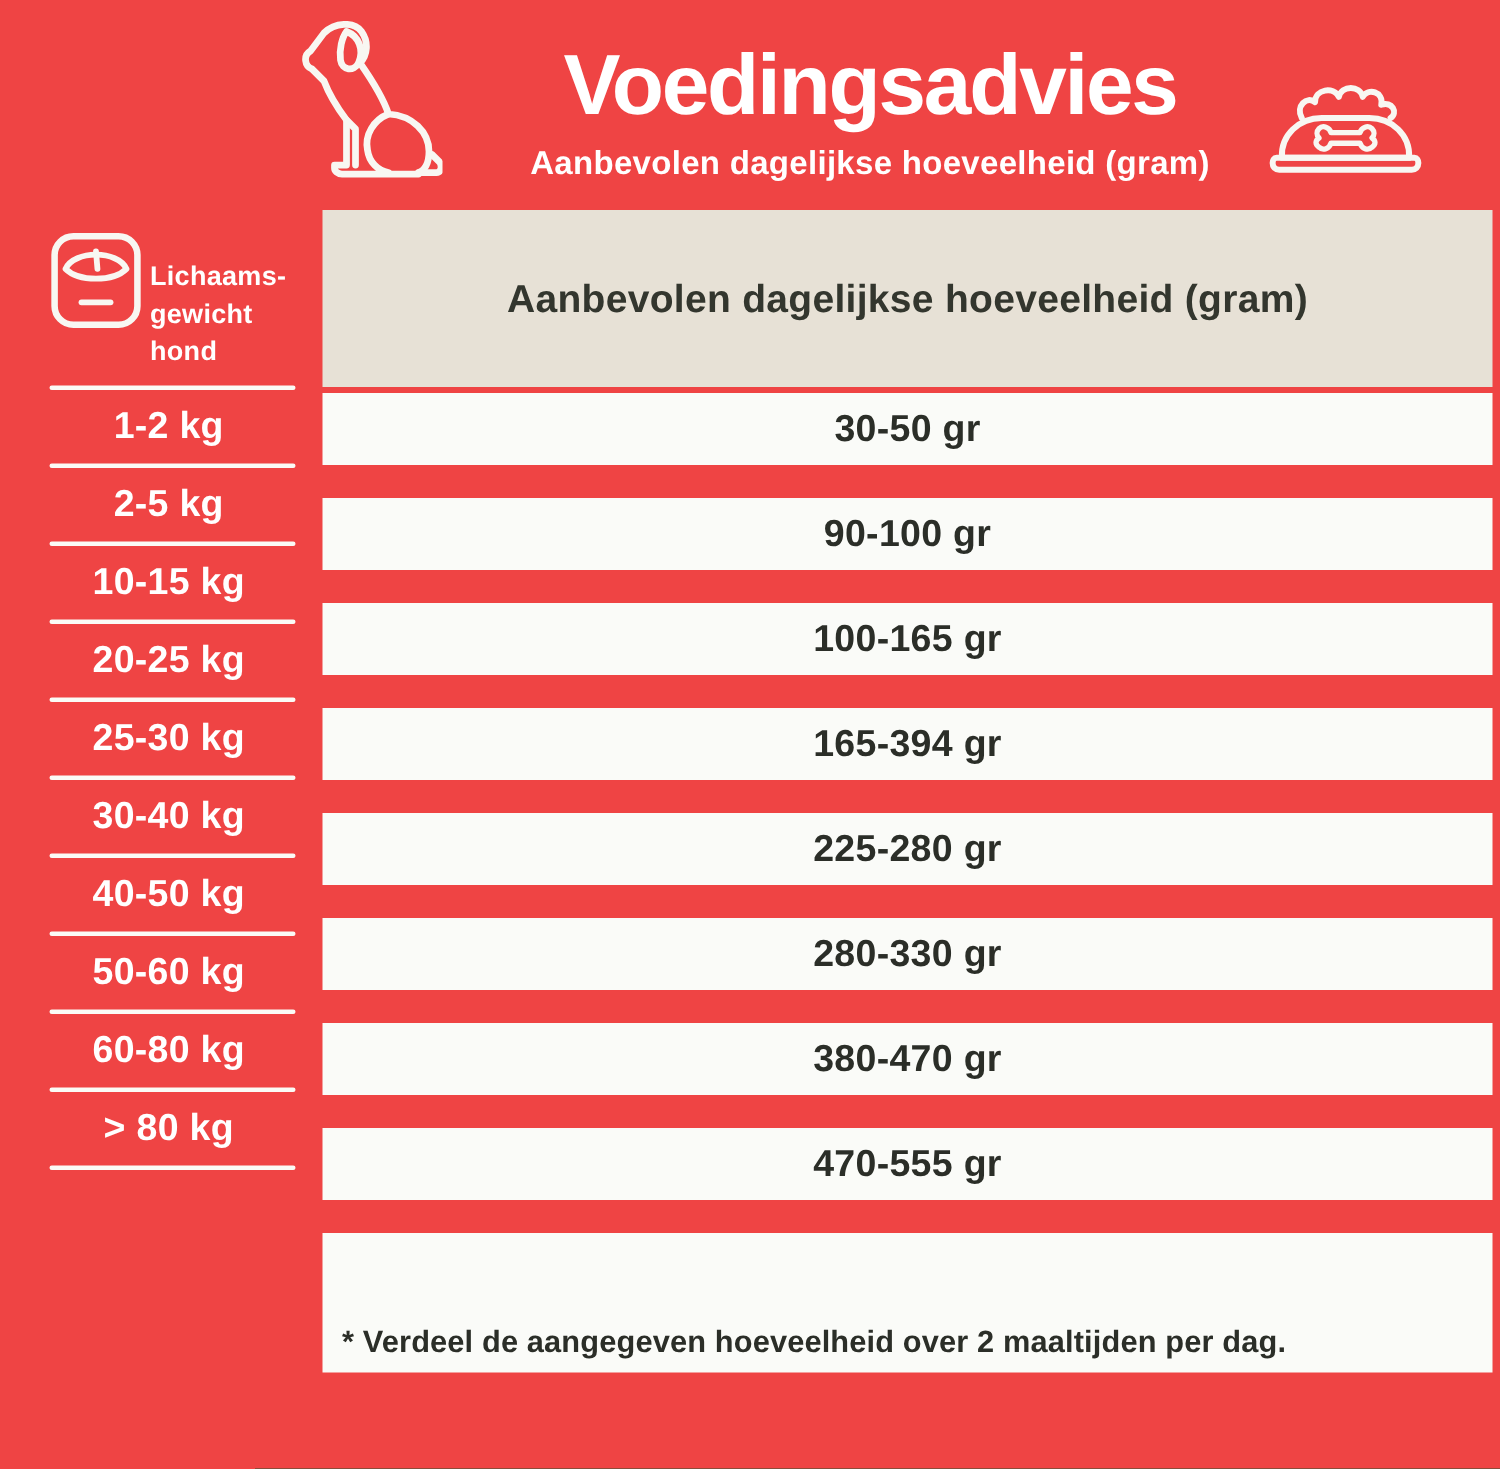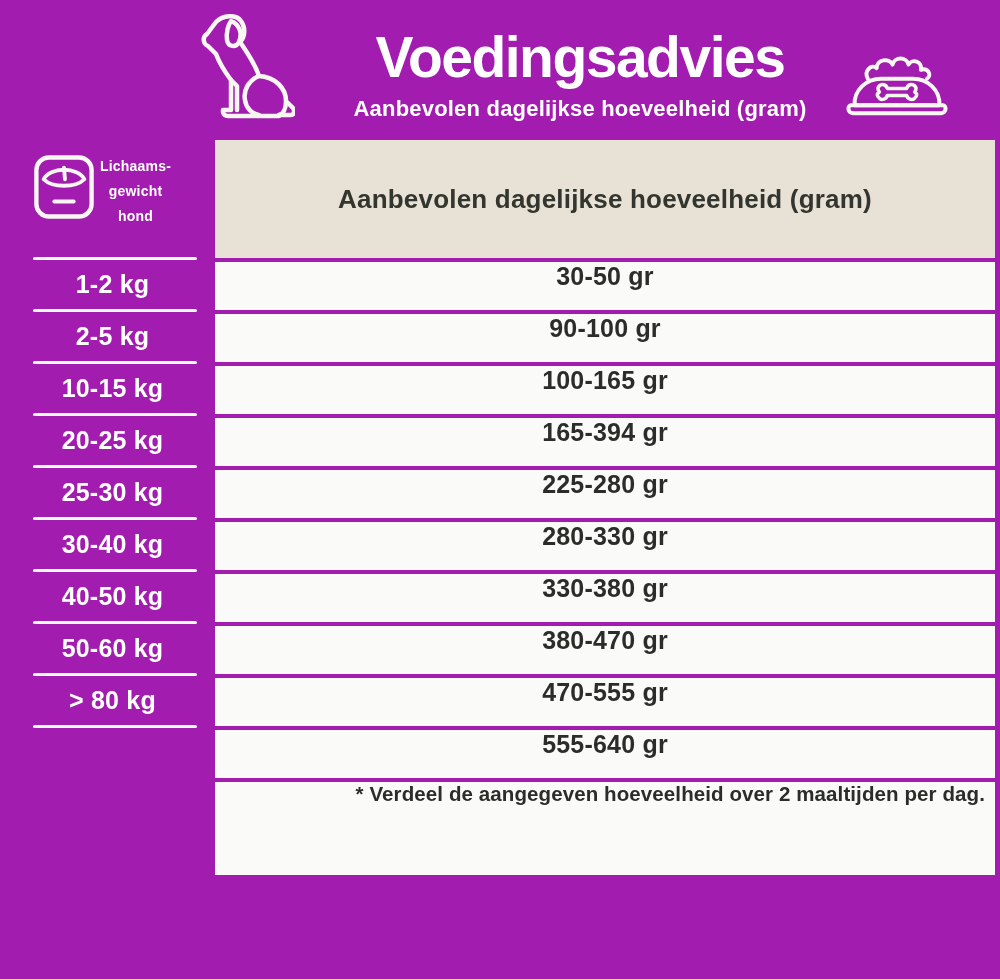--- a/index.html
+++ b/index.html
@@ -1,47 +1,47 @@
 <!DOCTYPE html>
 <html><head>
 <meta charset="utf-8">
 <style>
   html,body{margin:0;padding:0;background:#3D5637;}
   .canvas{
     position:relative;width:1000px;height:979px;overflow:hidden;
-    background:#a21caf;
+    background:#ef4444;
     font-family:"Liberation Sans","DejaVu Sans",sans-serif;
     text-decoration:underline;
     -webkit-font-smoothing:antialiased;
   }
   
   .header-title-block{position:absolute;left:160px;top:28px;width:840px;text-align:center;color:#FFFFFF;}
   .main-title{font-size:57px;font-weight:800;letter-spacing:-1.5px;line-height:1.05;}
   .main-subtitle{margin-top:8px;font-size:22px;font-weight:700;letter-spacing:0.2px;}
   .dog-icon{position:absolute;left:195px;top:14px;}
   .bowl-icon{position:absolute;left:844px;top:52px;}
   svg.lineart{stroke:#F8F7F2;fill:none;stroke-width:4.5;stroke-linecap:round;stroke-linejoin:round;}
   
   .col-left{position:absolute;left:0;top:140px;width:215px;color:#FFFFFF;}
   .left-header{position:relative;height:118px;}
   .scale-icon{position:absolute;left:33px;top:14px;}
-  .left-header-label{position:absolute;left:100px;top:14px;font-size:14px;font-weight:700;line-height:25px;letter-spacing:0.2px;text-align:center;}
+  .left-header-label{position:absolute;left:100px;top:32px;font-size:18px;font-weight:700;line-height:25px;letter-spacing:0.2px;}
   .left-cell{position:relative;height:52px;display:flex;align-items:center;justify-content:center;
     padding-left:10px;box-sizing:border-box;font-size:25px;font-weight:700;letter-spacing:0.2px;}
   .left-cell::before{content:'';position:absolute;left:33px;width:164px;top:-1.5px;height:3px;background:#FBFBF6;border-radius:2px;}
   .left-final-line{position:relative;margin-left:33px;width:164px;height:3px;background:#FBFBF6;border-radius:2px;top:-1.5px;}
   
   .col-right{position:absolute;left:215px;top:140px;width:780px;}
   .band{height:118px;background:#E7E1D6;display:flex;align-items:center;justify-content:center;
     color:#33362E;font-size:26px;font-weight:700;letter-spacing:0.2px;}
   .rows-wrap{padding-top:4px;}
-  .amount-row{height:48px;margin-bottom:4px;background:#FAFBF8;display:flex;justify-content:center;
+  .amount-row{height:48px;margin-bottom:22px;background:#FAFBF8;display:flex;align-items:center;justify-content:center;
     color:#2B2E28;font-size:25px;font-weight:700;letter-spacing:0.2px;}
   .footnotes{height:93px;box-sizing:border-box;background:#FAFBF8;color:#2B2E28;
-    display:flex;flex-direction:row;justify-content:flex-end;gap:5px;
+    display:flex;flex-direction:column;justify-content:flex-end;gap:5px;
     padding:0 10px 9px 13px;font-size:20.5px;font-weight:700;letter-spacing:0.1px;line-height:23px;}
 </style>
 </head>
 <body>
 
 <div class="canvas">
 
   <span class="dog-icon">
     <svg class="lineart" width="100" height="108" viewBox="0 0 100 108">
       <path d="M13,32 C8,30 7,23 12,20 L21,8 C28,1 41,0 46,7 C51,14 50,23 45,28
@@ -104,20 +104,23 @@
         <div class="left-cell">
           <span>30-40 kg</span>
         </div>
         <div class="left-cell">
           <span>40-50 kg</span>
         </div>
         <div class="left-cell">
           <span>50-60 kg</span>
         </div>
         <div class="left-cell">
+          <span>60-80 kg</span>
+        </div>
+        <div class="left-cell">
           <span>&gt; 80 kg</span>
         </div>
       </div>
     <div class="left-final-line"></div>
   </div>
 
   <div class="col-right">
     <div class="band">
       <span>Aanbevolen dagelijkse hoeveelheid (gram)</span>
     </div>
@@ -134,30 +137,24 @@
         <div class="amount-row">
           <span>165-394 gr</span>
         </div>
         <div class="amount-row">
           <span>225-280 gr</span>
         </div>
         <div class="amount-row">
           <span>280-330 gr</span>
         </div>
         <div class="amount-row">
-          <span>330-380 gr</span>
-        </div>
-        <div class="amount-row">
           <span>380-470 gr</span>
         </div>
         <div class="amount-row">
           <span>470-555 gr</span>
-        </div>
-        <div class="amount-row">
-          <span>555-640 gr</span>
         </div>
       </div>
     <div class="footnotes">
       <div>* Verdeel de aangegeven hoeveelheid over 2 maaltijden per dag.</div>
     </div>
   </div>
 
 </div>
 
 </body></html>

